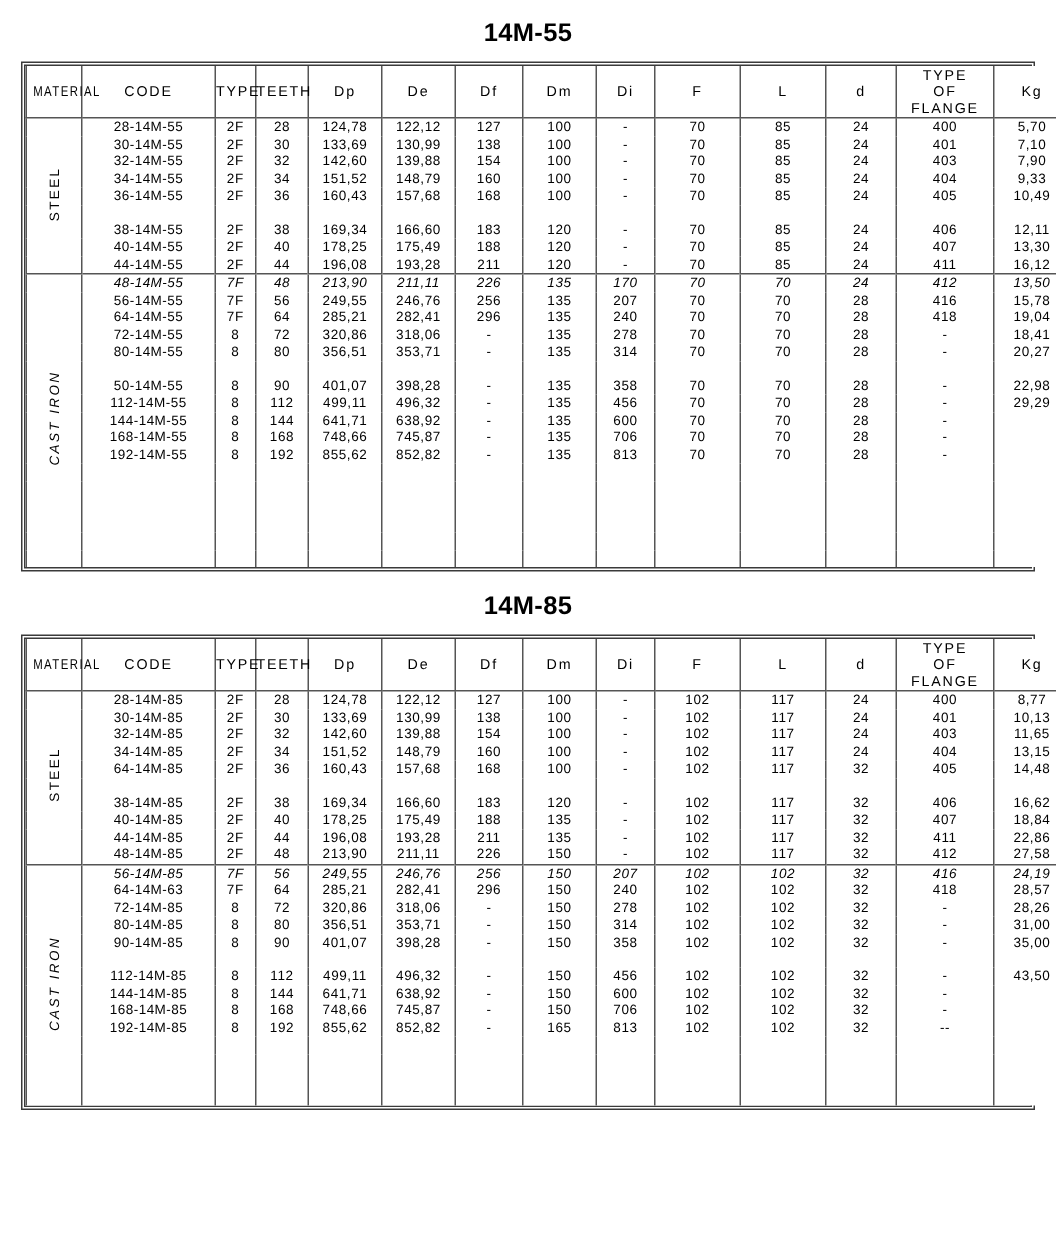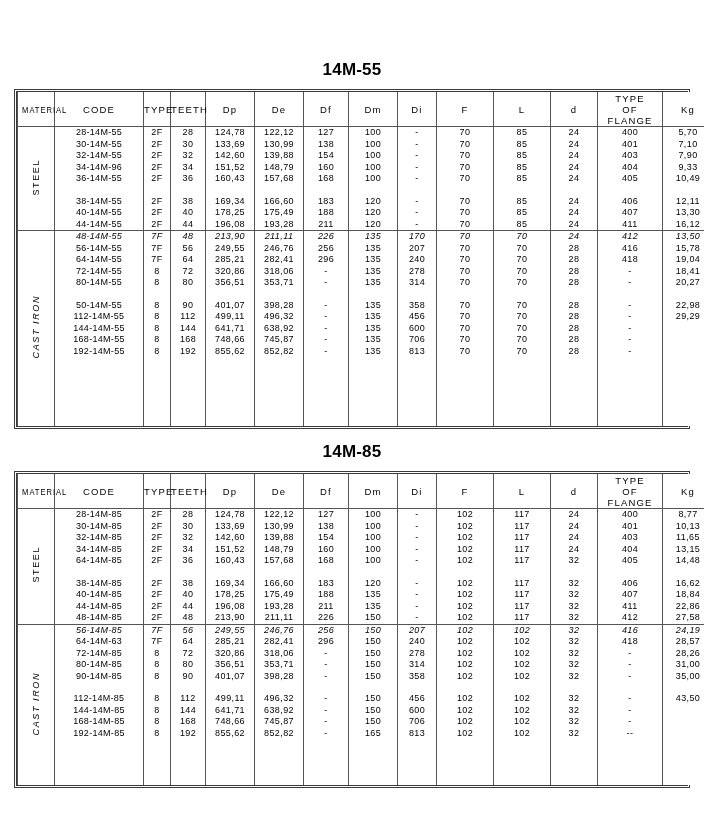--- a/index.html
+++ b/index.html
@@ -25,21 +25,21 @@
 
   .table-block { width: 676px; }
 
   .table-title {
     text-align: center;
     font-size: 17px;
     font-weight: bold;
     letter-spacing: 0.2px;
     font-family: "Liberation Sans", sans-serif;
   }
-  .t1-title { padding-top: 12px; padding-bottom: 9px; margin-top: 48px; }
+  .t1-title { padding-top: 12px; padding-bottom: 9px; }
   .t2-title { padding-top: 13px; padding-bottom: 9px; }
 
   
   .frame-outer {
     border: 1px solid #3a3a3a;
     padding: 1px;
     background: #ffffff;
   }
   .frame-inner {
     border: 1px solid #3a3a3a;
@@ -190,21 +190,21 @@
                   <td class="c-num">154</td>
                   <td class="c-num">100</td>
                   <td class="c-num">-</td>
                   <td class="c-num">70</td>
                   <td class="c-num">85</td>
                   <td class="c-num">24</td>
                   <td class="c-num">403</td>
                   <td class="c-num c-kg">7,90</td>
                 </tr>
                 <tr class="data-row">
-                  <td class="c-code">34-14M-96</td>
+                  <td class="c-code">34-14M-55</td>
                   <td class="c-type">2F</td>
                   <td class="c-num">34</td>
                   <td class="c-num">151,52</td>
                   <td class="c-num">148,79</td>
                   <td class="c-num">160</td>
                   <td class="c-num">100</td>
                   <td class="c-num">-</td>
                   <td class="c-num">70</td>
                   <td class="c-num">85</td>
                   <td class="c-num">24</td>

